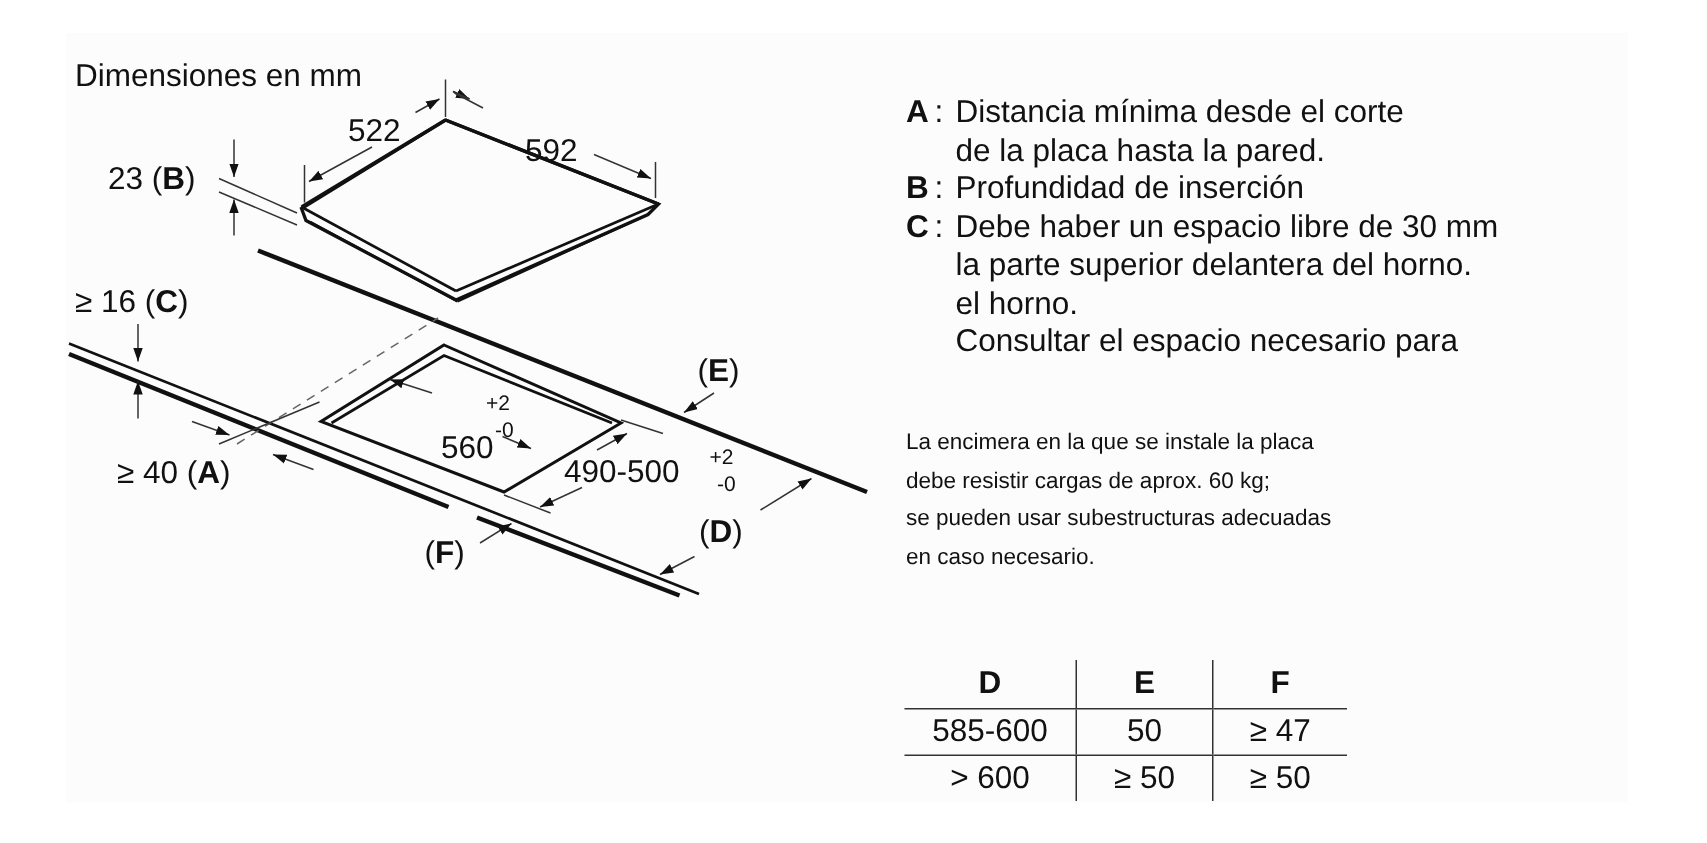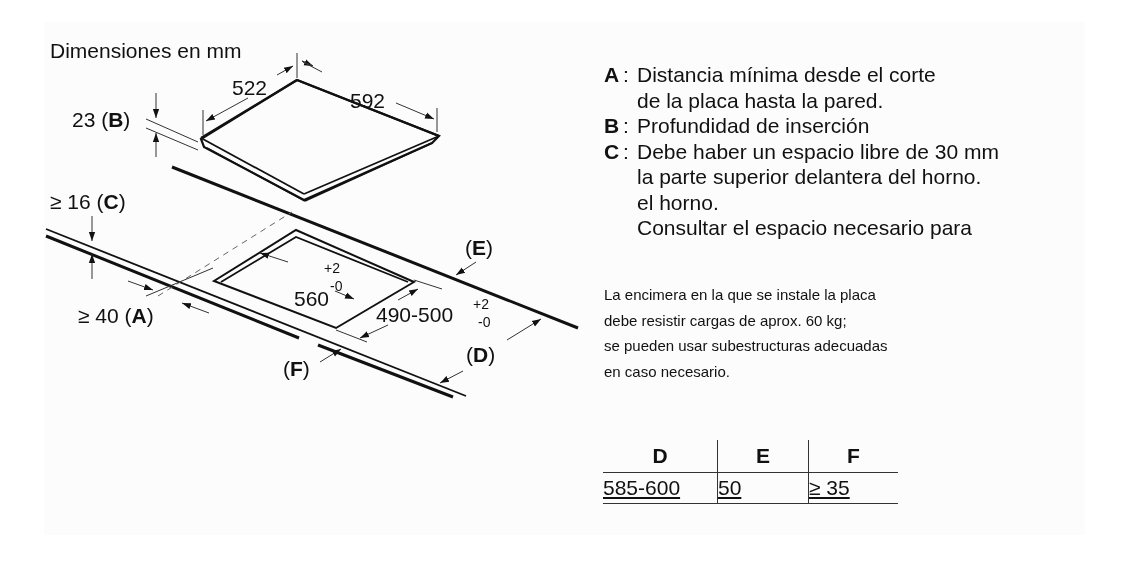--- a/index.html
+++ b/index.html
@@ -12,21 +12,21 @@
   .lbl b { font-weight: bold; }
   .sup { position: absolute; font-size: 14px; line-height: 14px; }
   .legend { position: absolute; left: 604px; top: 62px; font-size: 21px; line-height: 25.5px; }
   .legend .row { display: flex; }
   .legend .key { font-weight: bold; width: 19px; }
   .legend .colon { width: 14px; }
   .legend .indent { padding-left: 33px; }
   .note { position: absolute; left: 604px; top: 282px; font-size: 15px; line-height: 25.5px; }
   table.spec { position: absolute; left: 603px; top: 440px; border-collapse: collapse; font-size: 21px; }
   table.spec th { font-weight: bold; height: 32px; padding: 0; text-align: center; }
-  table.spec td { height: 30px; padding: 0; text-align: left; text-decoration: underline; }
+  table.spec td { height: 30px; padding: 0; text-align: center; }
   table.spec .c1 { width: 114px; }
   table.spec .c2 { width: 90px; border-left: 1.5px solid #333; }
   table.spec .c3 { width: 89px; border-left: 1.5px solid #333; }
   table.spec tr.hdr th { border-bottom: 1.5px solid #333; }
   table.spec tr.r1 td { border-bottom: 1.5px solid #333; }
 </style>
 </head>
 <body>
 
 <div class="panel"></div>
@@ -177,16 +177,21 @@
 <table class="spec">
   <tbody>
       <tr class="hdr">
     <th class="c1">D</th>
     <th class="c2">E</th>
     <th class="c3">F</th>
   </tr>
   <tr class="r1">
     <td class="c1">585-600</td>
     <td class="c2">50</td>
-    <td class="c3">≥ 35</td>
+    <td class="c3">≥ 47</td>
+  </tr>
+  <tr class="r2">
+    <td class="c1">&gt; 600</td>
+    <td class="c2">≥ 50</td>
+    <td class="c3">≥ 50</td>
   </tr>
 </tbody>
   </table>
 
 </body></html>

